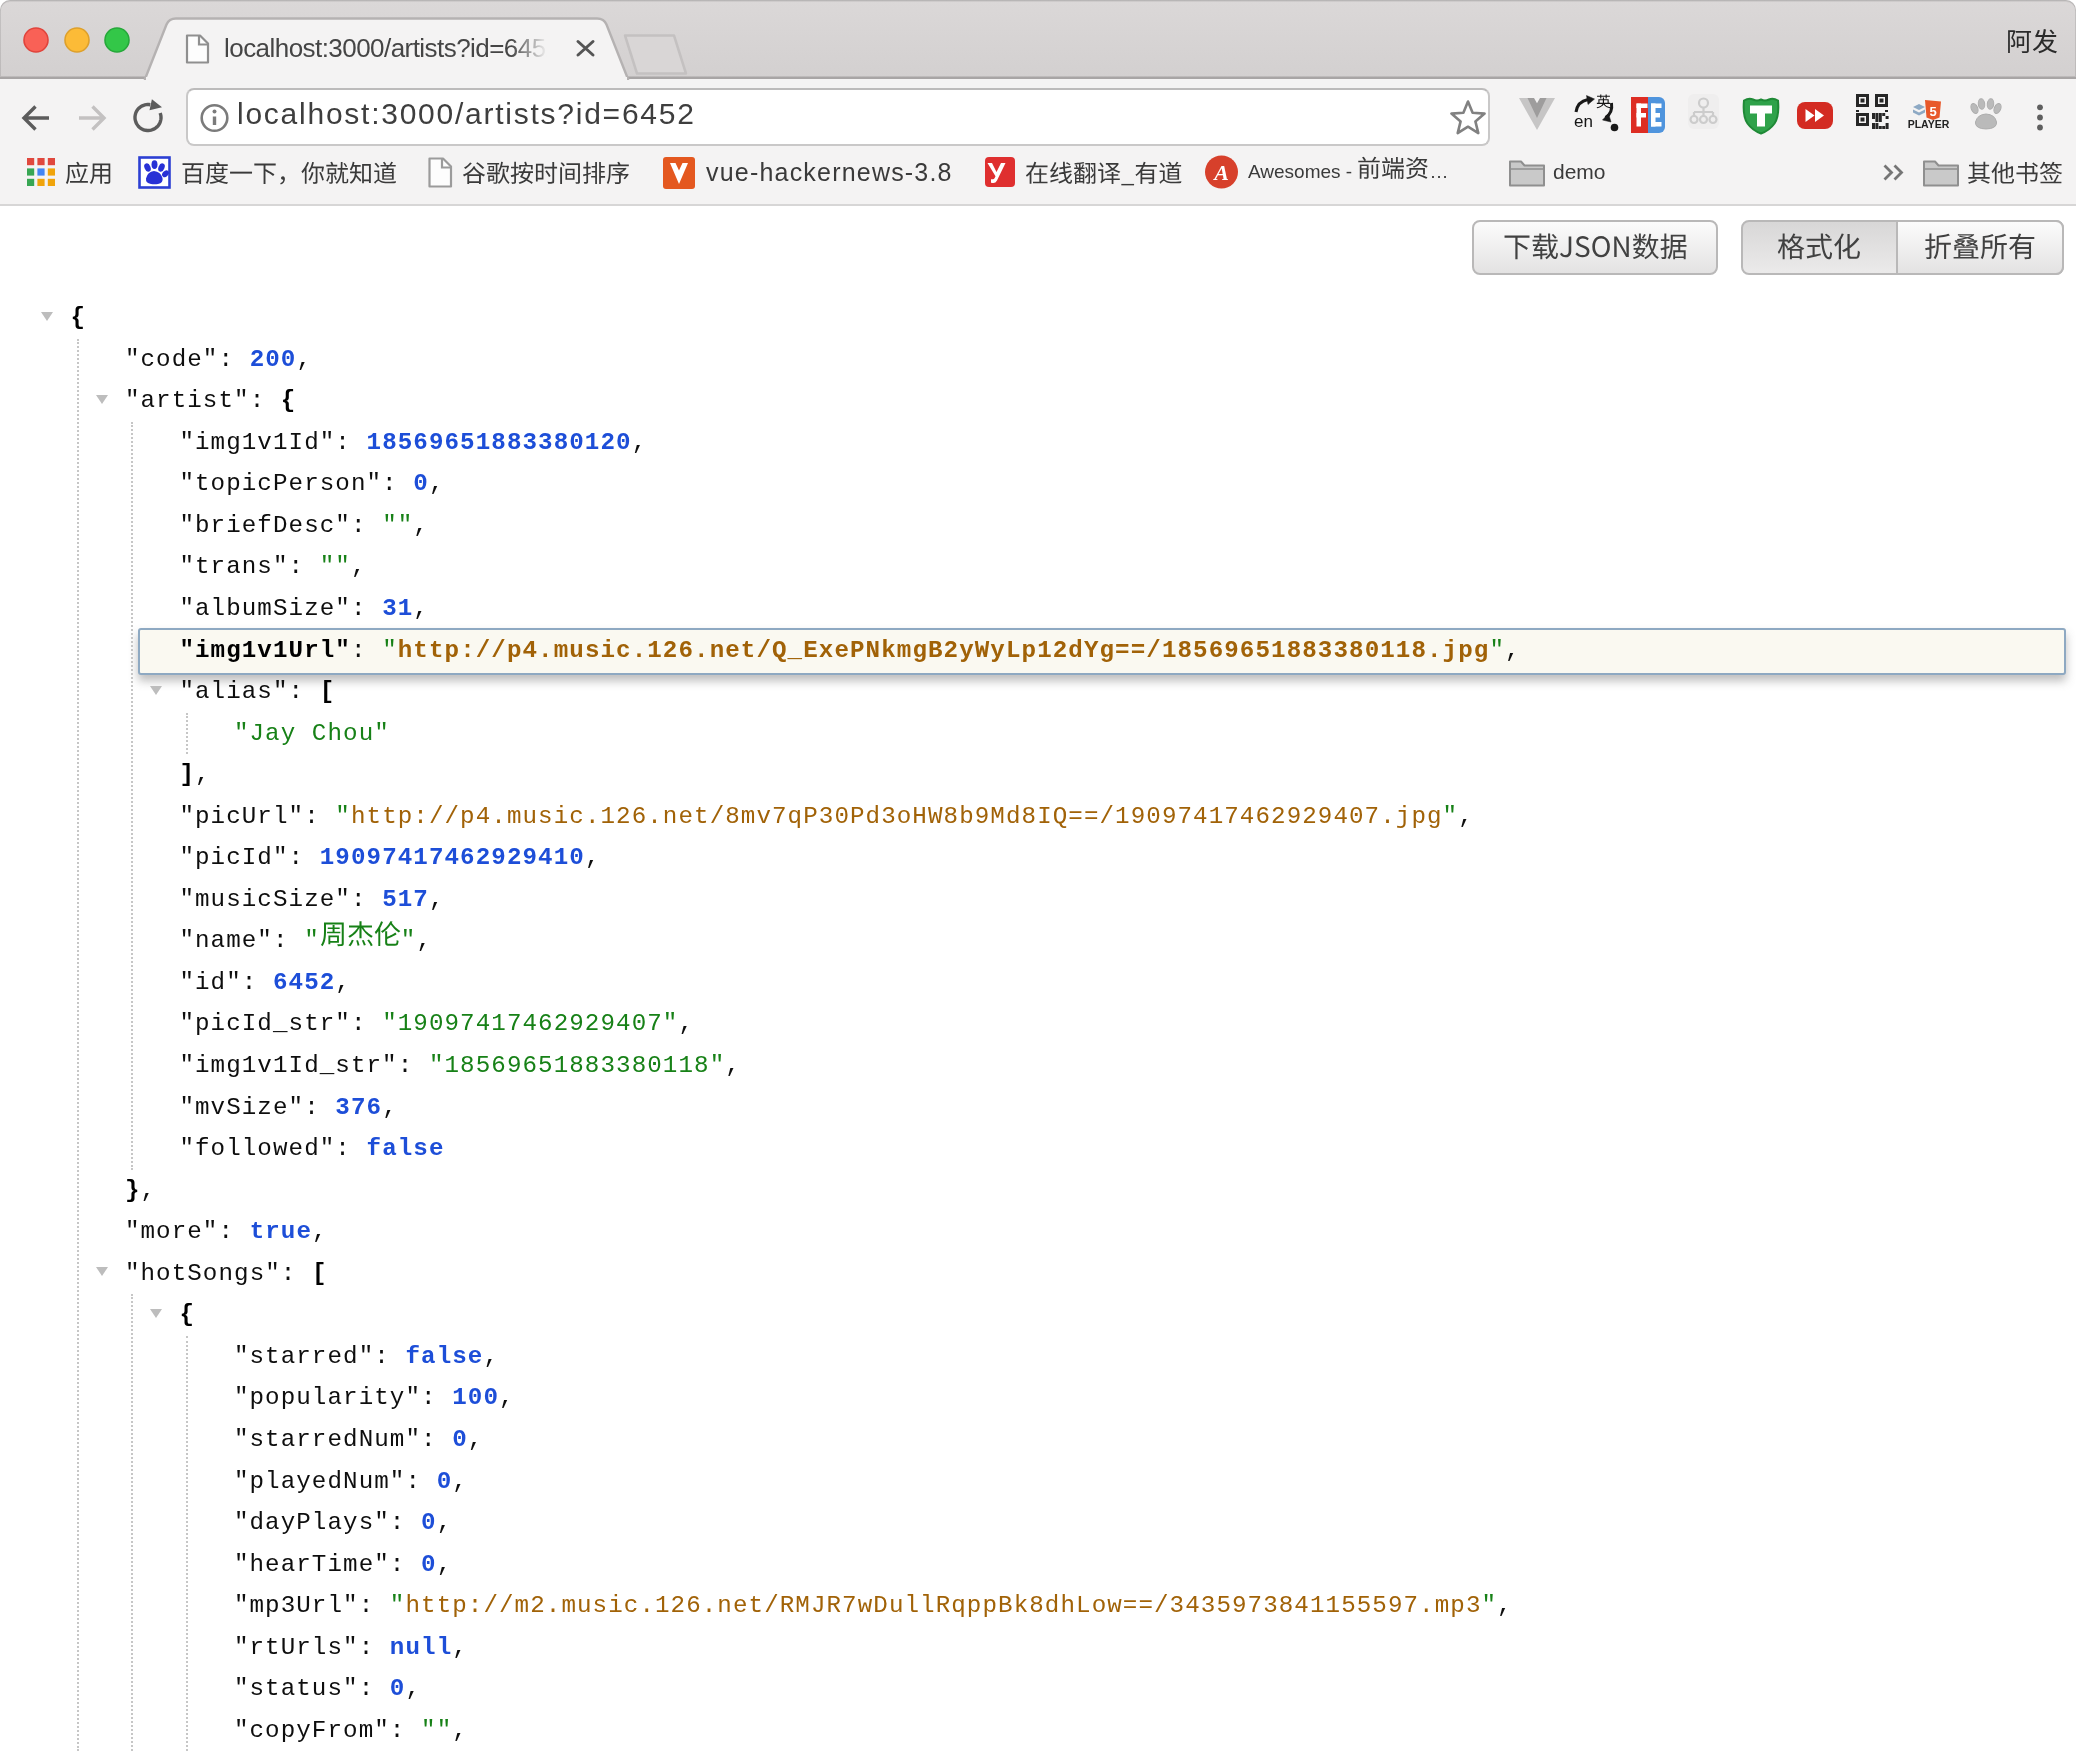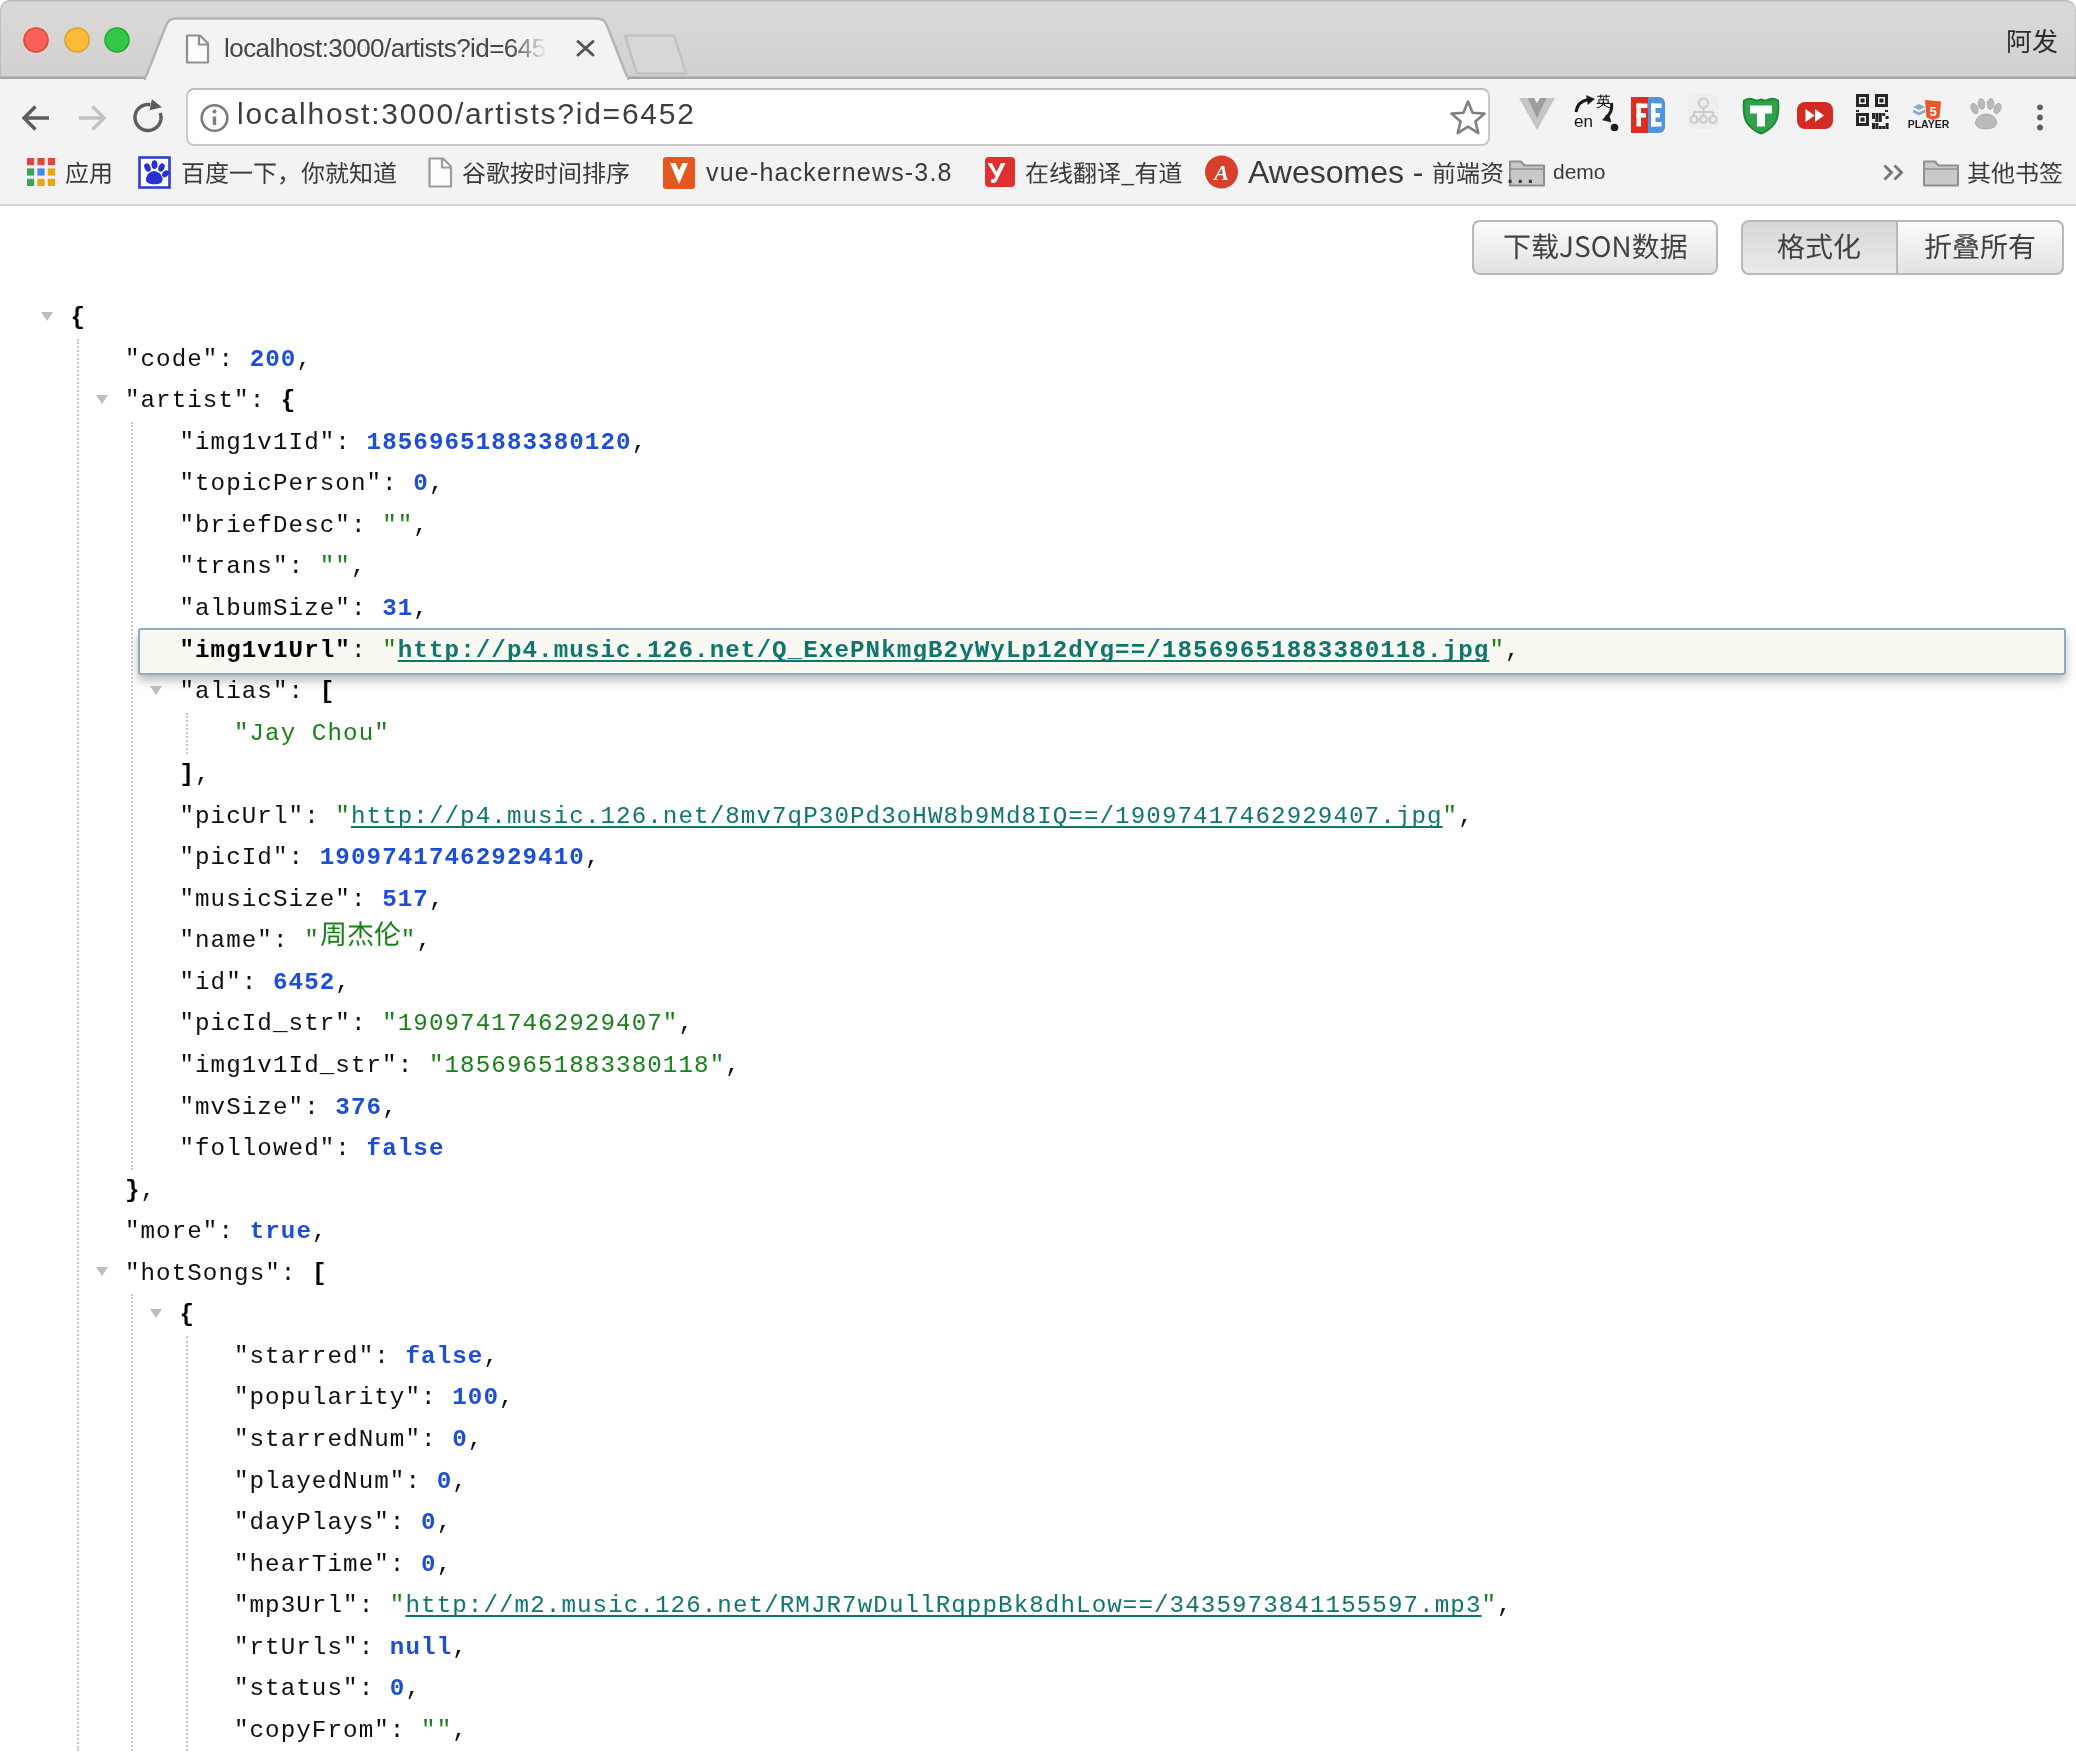--- a/index.html
+++ b/index.html
@@ -22,21 +22,21 @@
  background:linear-gradient(#fcfcfc,#e3e2e2)}
 .json{position:absolute;left:70.4px;top:297.2px;font-family:"Liberation Mono",monospace;
  font-size:24.2px;letter-spacing:1.08px;line-height:41.55px;white-space:pre;color:#0e0e0e;z-index:2}
 .b{margin-left:6.5px;border-left:2px dotted #c6c6c6;padding-left:46px}
 .ln{position:relative}
 .t:before{content:"";position:absolute;left:-29px;top:14.5px;border:6.5px solid transparent;
  border-top:9.5px solid #bdbdbd;border-bottom:none}
 i.n{font-style:normal;color:#1d4ed8;font-weight:bold}
 i.s{font-style:normal;color:#178117}
 b.k{color:#000}
-a.lk{color:#0f766e;text-decoration:underline;text-decoration-skip-ink:none;text-underline-offset:3px}
+a.lk{color:#a16207;text-decoration-skip-ink:none;text-underline-offset:3px}
 .hl b{color:#000}
 #hlbox{position:absolute;left:137.5px;top:627.5px;width:1928px;height:47px;
  border:2px solid #8ea9c2;background:#faf9f1;border-radius:3px;
  box-shadow:0 6px 10px rgba(110,110,110,.45);z-index:1}
 </style></head><body>
 
 <div id="frame"></div>
 <div id="fline"></div>
 <div id="toolbar"></div>
 <div id="content"></div>
@@ -235,21 +235,21 @@
       <g fill="#3a3a3a">
         <path transform="translate(0 22) scale(0.0240 -0.0240)" d="M63 685H939V613H63ZM373 368H900V298H373ZM333 14H938V-56H333ZM598 561H673V-24H598ZM391 840 469 821Q434 707 380.5 595.0Q327 483 252.0 385.5Q177 288 77 217Q73 227 66.0 239.5Q59 252 51.5 264.5Q44 277 38 286Q106 333 161.5 396.5Q217 460 261.0 533.5Q305 607 337.5 685.0Q370 763 391 840ZM193 428H268V-76H193Z"></path>
         <path transform="translate(24 22) scale(0.0240 -0.0240)" d="M78 182Q77 190 72.5 202.5Q68 215 63.5 228.5Q59 242 54 251Q71 254 89.0 271.5Q107 289 130 317Q142 331 166.5 362.0Q191 393 220.5 436.0Q250 479 281.0 529.0Q312 579 338 630L401 592Q342 490 271.5 392.5Q201 295 130 222V220Q130 220 122.0 216.5Q114 213 104.0 207.0Q94 201 86.0 194.5Q78 188 78 182ZM78 182 75 243 111 269 384 318Q382 303 382.5 284.5Q383 266 384 255Q290 236 232.5 223.5Q175 211 144.5 203.5Q114 196 100.0 191.5Q86 187 78 182ZM72 423Q70 431 65.5 444.0Q61 457 56.5 471.0Q52 485 47 494Q61 497 74.5 514.0Q88 531 104 556Q112 568 128.5 596.5Q145 625 165.0 664.0Q185 703 204.5 747.5Q224 792 239 837L309 804Q284 743 252.5 681.5Q221 620 186.5 564.0Q152 508 117 464V462Q117 462 110.5 458.0Q104 454 94.5 448.0Q85 442 78.5 435.5Q72 429 72 423ZM72 423 70 479 106 502 293 521Q290 506 288.5 488.0Q287 470 287 459Q223 451 183.5 445.5Q144 440 122.0 436.0Q100 432 89.0 429.0Q78 426 72 423ZM54 54Q96 65 150.0 79.0Q204 93 264.5 110.0Q325 127 387 144L398 80Q311 54 225.0 29.0Q139 4 70 -18ZM433 600 903 670 915 604 445 532ZM413 385 931 481 943 415 425 317ZM584 842H658Q658 724 663.5 616.0Q669 508 681.5 413.5Q694 319 711.5 242.5Q729 166 752.0 110.5Q775 55 803.5 25.5Q832 -4 865 -4Q878 -4 886.5 5.5Q895 15 900.0 39.5Q905 64 907 108Q918 95 934.0 84.5Q950 74 963 68Q957 12 945.0 -19.5Q933 -51 912.0 -64.0Q891 -77 857 -77Q807 -77 767.5 -43.5Q728 -10 698.0 52.5Q668 115 646.5 199.5Q625 284 611.5 387.0Q598 490 591.5 605.0Q585 720 584 842ZM704 780 748 822Q773 811 800.5 796.0Q828 781 852.5 765.5Q877 750 893 736L849 689Q825 711 783.5 736.5Q742 762 704 780ZM887 349 950 319Q895 233 814.5 160.5Q734 88 635.5 32.0Q537 -24 428 -62Q421 -48 407.5 -30.5Q394 -13 381 0Q488 33 584.5 84.0Q681 135 759.0 202.5Q837 270 887 349Z"></path>
         <path transform="translate(48 22) scale(0.0240 -0.0240)" d="M49 600H483V541H49ZM118 179H429V125H118ZM118 38H427V-22H118ZM249 767H313V338H249ZM253 286H308V6H253ZM438 833 479 781Q426 769 356.5 759.0Q287 749 213.5 742.5Q140 736 73 733Q71 745 66.0 759.5Q61 774 55 785Q121 790 192.5 797.0Q264 804 328.5 813.0Q393 822 438 833ZM306 552Q319 544 346.5 525.5Q374 507 405.0 485.0Q436 463 462.0 444.0Q488 425 498 416L460 357Q447 371 422.5 393.5Q398 416 369.0 440.5Q340 465 314.5 486.0Q289 507 272 518ZM100 710 151 723Q163 698 175.0 667.5Q187 637 193 617L140 600Q134 621 122.5 652.5Q111 684 100 710ZM402 737 460 718Q443 680 425.0 641.5Q407 603 391 575L342 592Q353 612 364.0 637.5Q375 663 385.5 689.5Q396 716 402 737ZM241 568 286 543Q261 499 225.0 453.0Q189 407 148.0 367.0Q107 327 68 301Q63 315 54.0 334.5Q45 354 36 366Q72 388 111.0 421.0Q150 454 184.5 492.5Q219 531 241 568ZM84 320H470V-67H409V261H143V-79H84ZM512 793H684V729H512ZM647 793H709V6Q709 -21 702.5 -37.5Q696 -54 679 -63Q662 -71 634.5 -73.0Q607 -75 566 -75Q565 -62 559.0 -42.5Q553 -23 546 -10Q575 -11 599.0 -11.0Q623 -11 632 -10Q640 -10 643.5 -7.0Q647 -4 647 6ZM733 792H891V728H733ZM867 792H932V7Q932 -22 925.0 -38.5Q918 -55 900 -64Q882 -72 854.0 -74.5Q826 -77 785 -77Q783 -63 776.0 -42.5Q769 -22 762 -9Q792 -10 817.5 -10.0Q843 -10 851 -10Q860 -10 863.5 -6.0Q867 -2 867 8ZM510 615 560 630Q574 599 588.0 562.5Q602 526 613.0 492.5Q624 459 629 434L576 415Q571 440 560.5 475.0Q550 510 537.0 547.0Q524 584 510 615ZM734 618 784 630Q799 599 812.5 563.5Q826 528 837.0 495.0Q848 462 853 437L799 421Q794 446 784.0 480.0Q774 514 760.5 550.5Q747 587 734 618ZM722 210Q753 240 796.0 286.0Q839 332 884 382L915 332Q876 288 835.5 243.0Q795 198 758 158ZM493 199Q524 232 571.5 282.5Q619 333 667 387L697 337Q656 288 611.5 238.0Q567 188 528 147Z"></path>
         <path transform="translate(72 22) scale(0.0240 -0.0240)" d="M101 780 157 817Q180 792 203.0 761.5Q226 731 246.0 702.0Q266 673 278 650L217 606Q206 629 186.5 659.5Q167 690 144.5 721.5Q122 753 101 780ZM180 -56 166 15 184 45 341 161Q346 146 354.5 127.5Q363 109 369 99Q312 56 277.0 29.0Q242 2 223.0 -14.0Q204 -30 194.5 -39.5Q185 -49 180 -56ZM47 527H236V455H47ZM370 787H857V720H370ZM835 787H849L862 790L911 763Q872 686 813.0 623.5Q754 561 680.0 511.5Q606 462 524.5 426.0Q443 390 360 367Q356 376 349.5 388.0Q343 400 335.0 411.5Q327 423 320 431Q399 450 476.5 482.0Q554 514 624.0 557.5Q694 601 749.0 655.5Q804 710 835 774ZM494 756Q537 677 608.0 614.0Q679 551 772.0 507.0Q865 463 972 440Q964 433 955.0 422.0Q946 411 938.5 399.0Q931 387 925 377Q817 404 723.0 454.0Q629 504 555.5 574.0Q482 644 435 733ZM412 324H885V257H412ZM357 150H950V83H357ZM611 412H685V-82H611ZM180 -56Q177 -47 169.0 -37.0Q161 -27 153.0 -16.5Q145 -6 138 -1Q152 10 169.5 35.0Q187 60 187 97V527H260V42Q260 42 252.0 35.0Q244 28 232.0 16.5Q220 5 208.0 -8.0Q196 -21 188.0 -34.0Q180 -47 180 -56Z"></path>
         <path transform="translate(96 22) scale(0.0240 -0.0240)" d="M13 -140V-80H545V-140Z"></path>
         <path transform="translate(109.4 22) scale(0.0240 -0.0240)" d="M63 710H939V640H63ZM308 353H777V289H308ZM255 524H765V456H329V-79H255ZM748 524H822V14Q822 -19 813.0 -37.5Q804 -56 779 -66Q754 -74 711.5 -75.5Q669 -77 605 -77Q602 -62 595.0 -41.0Q588 -20 580 -5Q613 -6 642.5 -6.5Q672 -7 694.0 -6.5Q716 -6 726 -6Q739 -6 743.5 -1.5Q748 3 748 15ZM391 840 467 822Q433 713 381.0 606.0Q329 499 256.0 406.5Q183 314 88 246Q83 255 74.0 265.5Q65 276 56.0 286.5Q47 297 40 304Q107 350 162.5 411.0Q218 472 262.0 542.5Q306 613 338.0 688.5Q370 764 391 840ZM308 184H777V119H308Z"></path>
         <path transform="translate(133.4 22) scale(0.0240 -0.0240)" d="M311 708H947V645H311ZM584 681 670 674Q656 636 639.5 597.5Q623 559 609 531L547 541Q557 572 568.0 611.5Q579 651 584 681ZM759 840 833 818Q809 781 783.5 742.5Q758 704 736 677L676 697Q691 717 706.5 742.0Q722 767 736.5 793.0Q751 819 759 840ZM414 817 476 844Q498 819 519.0 787.5Q540 756 549 732L484 702Q475 726 455.0 758.5Q435 791 414 817ZM262 483V87H190V413H51V483ZM64 765 122 801Q149 777 177.0 748.0Q205 719 229.5 690.0Q254 661 269 638L207 596Q194 620 170.0 649.0Q146 678 118.5 708.5Q91 739 64 765ZM228 110Q253 110 276.0 92.5Q299 75 340 52Q388 26 453.0 18.0Q518 10 599 10Q658 10 723.5 12.0Q789 14 851.5 18.0Q914 22 962 27Q958 18 953.5 4.5Q949 -9 945.5 -22.5Q942 -36 941 -46Q914 -48 871.0 -49.5Q828 -51 778.0 -53.0Q728 -55 680.5 -56.0Q633 -57 597 -57Q508 -57 442.0 -46.5Q376 -36 324 -7Q292 11 268.5 29.0Q245 47 227 47Q209 47 187.0 31.0Q165 15 139.5 -11.0Q114 -37 89 -68L42 -7Q92 43 140.5 76.5Q189 110 228 110ZM455 368V284H790V368ZM455 231V147H790V231ZM455 504V421H790V504ZM384 561H863V89H384Z"></path>
       </g>
     </svg></div>
-<div style="position:absolute;left:1248px;top:150px;height:44px;line-height:44px;font-size:32px;color:#3a3a3a">Awesomes - <svg style="vertical-align:-7px" width="72" height="30" viewBox="0 0 72 30">
+<div style="position:absolute;left:1248px;top:150px;height:44px;line-height:44px;font-size:19px;color:#3a3a3a">Awesomes - <svg style="vertical-align:-7px" width="72" height="30" viewBox="0 0 72 30">
       <g fill="#3a3a3a">
         <path transform="translate(0 22) scale(0.0240 -0.0240)" d="M53 682H947V613H53ZM156 360H437V301H156ZM156 200H437V141H156ZM604 514H674V104H604ZM409 523H482V6Q482 -22 474.5 -38.0Q467 -54 446 -63Q425 -72 391.5 -74.0Q358 -76 307 -76Q304 -62 296.5 -42.5Q289 -23 281 -9Q319 -10 350.0 -10.5Q381 -11 391 -10Q402 -10 405.5 -6.0Q409 -2 409 7ZM807 544H881V13Q881 -19 872.0 -36.5Q863 -54 839 -63Q816 -72 777.5 -74.5Q739 -77 681 -76Q678 -61 670.0 -40.5Q662 -20 654 -4Q699 -6 736.0 -6.0Q773 -6 786 -5Q798 -5 802.5 -1.0Q807 3 807 14ZM208 816 278 841Q307 810 335.0 770.0Q363 730 378 701L304 673Q292 702 264.5 742.5Q237 783 208 816ZM723 845 803 819Q775 772 742.5 724.0Q710 676 683 641L616 665Q635 690 655.0 721.5Q675 753 692.5 785.5Q710 818 723 845ZM116 523H433V459H187V-75H116Z"></path>
         <path transform="translate(24 22) scale(0.0240 -0.0240)" d="M376 479H957V411H376ZM563 294H623V-70H563ZM715 294H775V-68H715ZM627 838H699V580H627ZM407 320H904V255H475V-79H407ZM868 320H934V-11Q934 -35 929.5 -48.5Q925 -62 909 -70Q893 -78 871.0 -80.0Q849 -82 816 -82Q814 -68 807.5 -51.0Q801 -34 795 -22Q816 -23 833.0 -23.0Q850 -23 856 -22Q868 -22 868 -10ZM626 456 713 438Q698 395 685.0 350.5Q672 306 660 275L595 293Q604 327 613.0 373.5Q622 420 626 456ZM419 790H489V618H850V790H922V552H419ZM50 652H387V582H50ZM44 95Q109 108 200.0 130.5Q291 153 385 175L394 105Q306 82 218.5 60.0Q131 38 61 20ZM82 524 140 534Q152 477 161.5 412.5Q171 348 177.5 286.5Q184 225 186 176L126 165Q124 215 118.0 277.0Q112 339 102.5 403.5Q93 468 82 524ZM290 543 355 531Q348 481 339.0 425.0Q330 369 320.0 312.5Q310 256 300.5 205.5Q291 155 281 115L228 127Q238 168 246.5 220.0Q255 272 263.5 328.5Q272 385 279.0 440.5Q286 496 290 543ZM150 810 214 830Q234 796 254.0 755.0Q274 714 283 684L216 661Q207 691 188.0 733.5Q169 776 150 810Z"></path>
         <path transform="translate(48 22) scale(0.0240 -0.0240)" d="M85 752 123 804Q159 792 199.0 774.5Q239 757 275.0 738.0Q311 719 334 701L294 643Q272 660 236.5 680.5Q201 701 161.5 719.5Q122 738 85 752ZM49 495Q104 511 181.0 535.0Q258 559 339 585L351 519Q278 495 204.5 471.0Q131 447 71 426ZM484 836 556 826Q531 761 488.0 695.0Q445 629 378 574Q372 583 362.5 591.5Q353 600 343.0 608.0Q333 616 325 621Q386 667 425.5 725.5Q465 784 484 836ZM485 747H864V689H444ZM847 747H860L872 751L927 736Q908 695 886.5 652.5Q865 610 846 581L781 600Q797 626 815.5 664.0Q834 702 847 737ZM182 372H830V100H752V302H256V93H182ZM473 273H547Q534 198 507.0 139.5Q480 81 428.5 38.0Q377 -5 293.5 -34.5Q210 -64 83 -82Q81 -73 75.0 -61.5Q69 -50 62.5 -39.0Q56 -28 50 -20Q169 -6 246.5 18.5Q324 43 369.5 79.0Q415 115 438.5 162.5Q462 210 473 273ZM516 75 557 130Q604 116 656.0 98.0Q708 80 760.0 60.5Q812 41 857.5 21.5Q903 2 935 -14L891 -76Q859 -60 814.5 -40.0Q770 -20 719.0 0.5Q668 21 615.5 40.5Q563 60 516 75ZM610 717H685Q673 663 650.5 614.0Q628 565 592.0 523.0Q556 481 500.5 447.5Q445 414 366 390Q360 402 348.5 418.5Q337 435 326 444Q399 464 449.0 492.5Q499 521 531.0 556.5Q563 592 581.5 633.0Q600 674 610 717ZM653 649Q680 603 724.5 564.5Q769 526 826.5 498.0Q884 470 949 456Q938 446 925.0 428.5Q912 411 904 397Q837 416 777.5 450.5Q718 485 672.0 531.5Q626 578 597 634Z"></path>
       </g>
     </svg>…</div>
 <div style="position:absolute;left:1553px;top:150px;height:44px;line-height:44px;font-size:21px;color:#3a3a3a">demo</div>
 <div style="position:absolute;left:1967px;top:160px;line-height:0"><svg width="96" height="30" viewBox="0 0 96 30" style="">
       <g fill="#3a3a3a">
         <path transform="translate(0 22) scale(0.0240 -0.0240)" d="M54 205H946V135H54ZM83 723H922V653H83ZM286 553H716V488H286ZM286 379H716V315H286ZM239 839H313V174H239ZM686 839H761V174H686ZM573 65 625 112Q684 92 743.5 67.5Q803 43 856.5 19.0Q910 -5 949 -26L880 -76Q846 -54 796.5 -30.0Q747 -6 689.5 18.5Q632 43 573 65ZM361 118 428 71Q384 43 326.5 15.5Q269 -12 208.5 -36.0Q148 -60 94 -78Q86 -66 71.5 -49.0Q57 -32 45 -21Q99 -5 159.0 18.5Q219 42 272.5 68.0Q326 94 361 118Z"></path>

